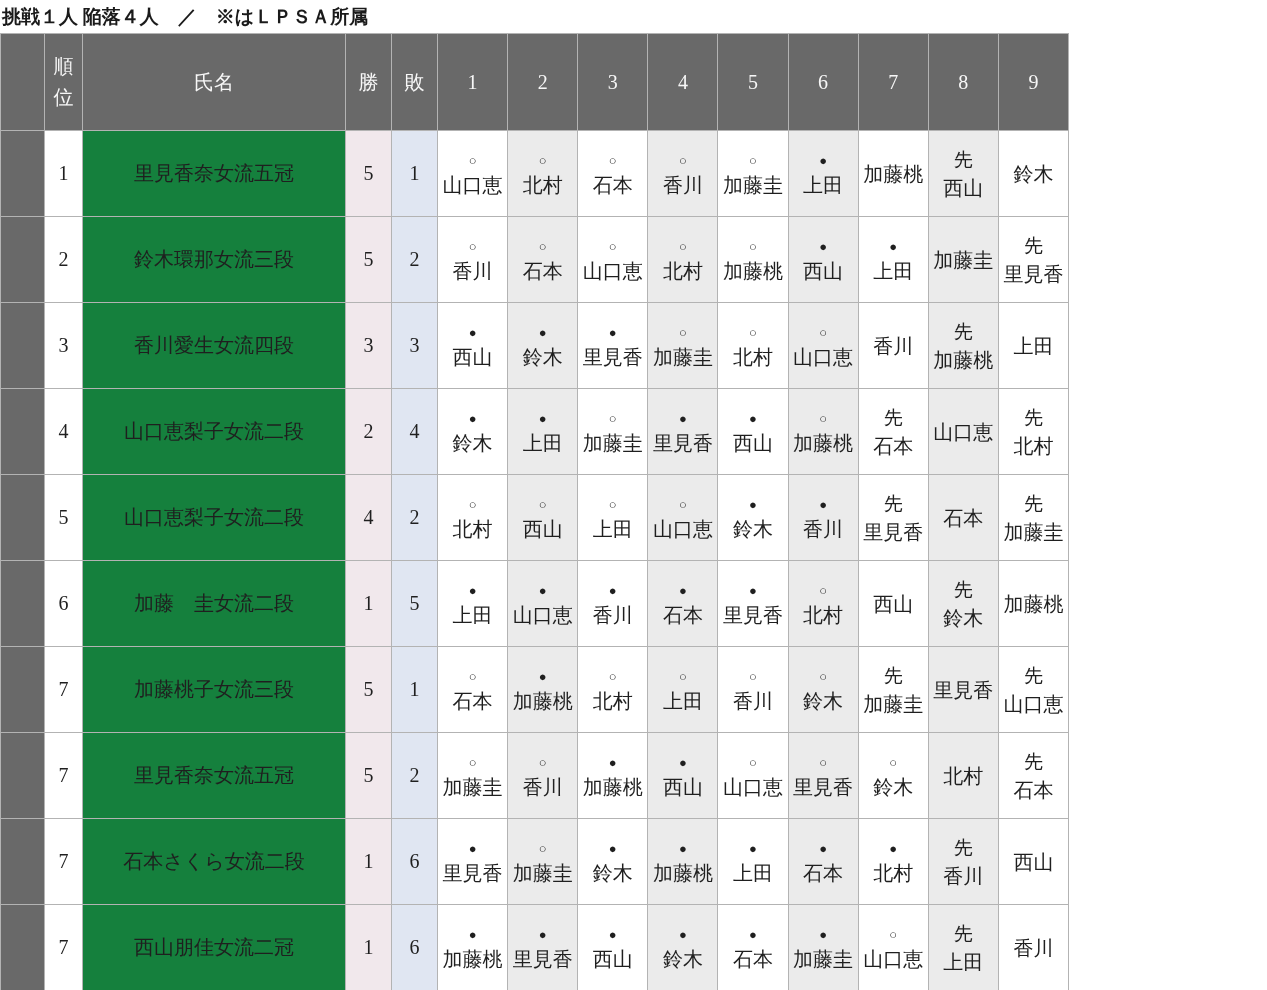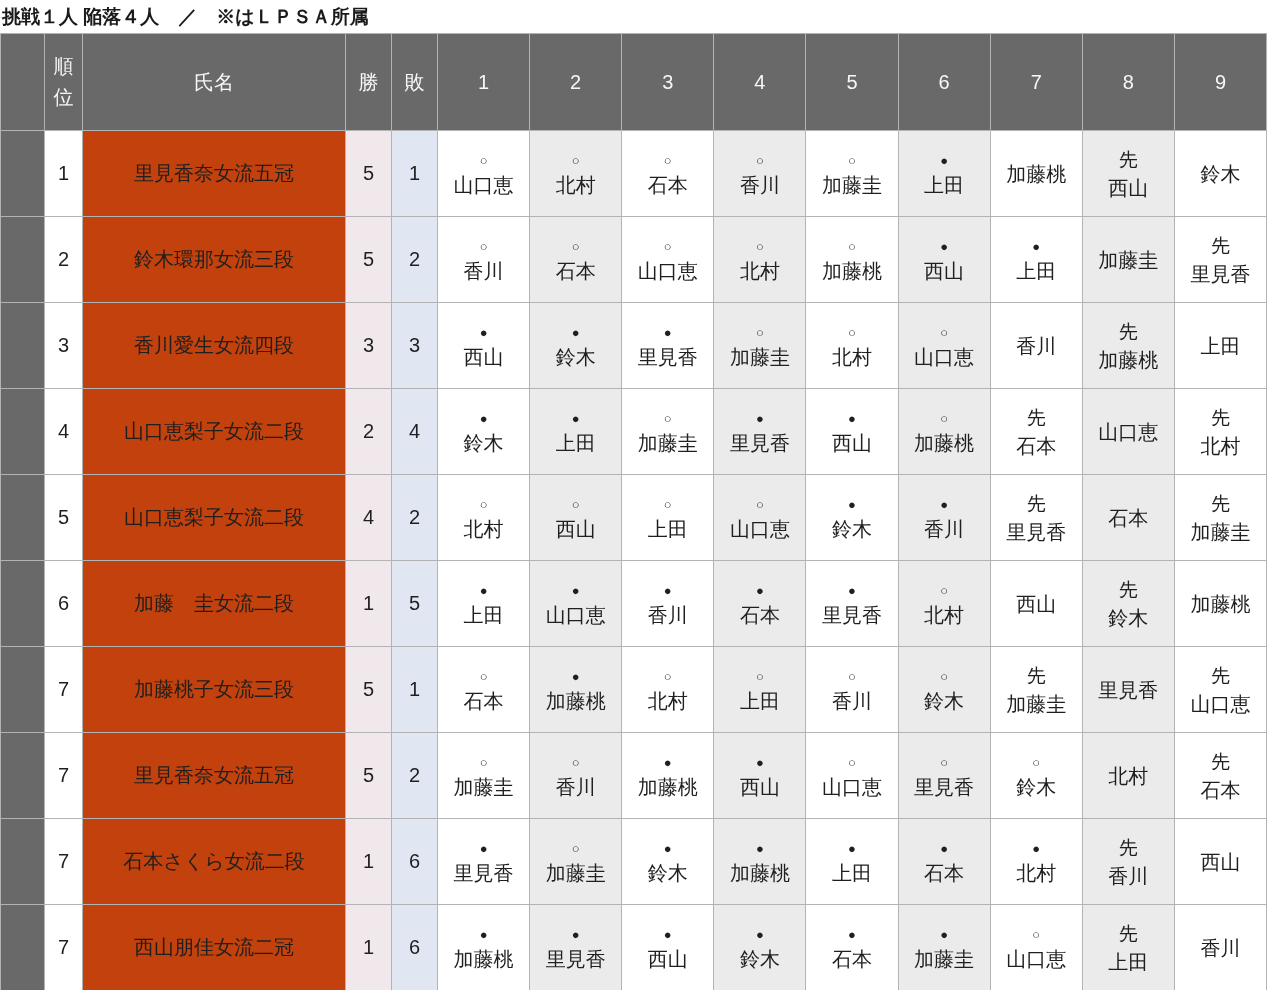--- a/index.html
+++ b/index.html
@@ -1,57 +1,57 @@
 <!DOCTYPE html>
 <html><head>
 <meta charset="utf-8">
 <style>
   html, body { margin: 0; padding: 0; background: #ffffff; }
   .page {
     position: relative;
     width: 1267px;
     height: 990px;
     overflow: hidden;
-    font-family: Liberation Sans, sans-serif;
+    font-family: Liberation Serif, serif;
     color: #1f1f1f;
     background: #ffffff;
   }
   .title {
     padding: 4px 0 0 2px;
     height: 29px;
     font-size: 19px;
     font-weight: bold;
     color: #1a1a1a;
     white-space: pre;
   }
   table.standings {
     border-collapse: collapse;
     table-layout: fixed;
-    width: 1267px;
+    width: 1069px;
   }
   table.standings td {
     border: 1px solid #b3b3b3;
     text-align: center;
     vertical-align: middle;
     padding: 0;
     overflow: hidden;
   }
   thead tr { height: 97px; }
   tbody tr { height: 86px; }
   thead td {
     background: #696969;
     color: #f7f7f7;
     font-size: 20px;
     border-color: #8f8f8f;
     border-bottom-color: #b3b3b3;
   }
   thead td.rank-h { line-height: 1.55; }
   td.dark { background: #696969; }
   td.rank { font-size: 20px; background: #ffffff; }
-  td.name { font-size: 20px; background: #c2410c; margin-top: 46px; }
+  td.name { font-size: 20px; background: #15803d; margin-top: 46px; }
   td.wins { font-size: 20px; background: #f1e8ec; }
   td.losses { font-size: 20px; background: #e0e6f2; }
   td.round { font-size: 20px; background: #ffffff; }
   td.round.alt { background: #ebebeb; }
   td.round .mark {
     font-size: 13px;
     line-height: 17px;
     margin-top: 2px;
     color: #1f1f1f;
   }

